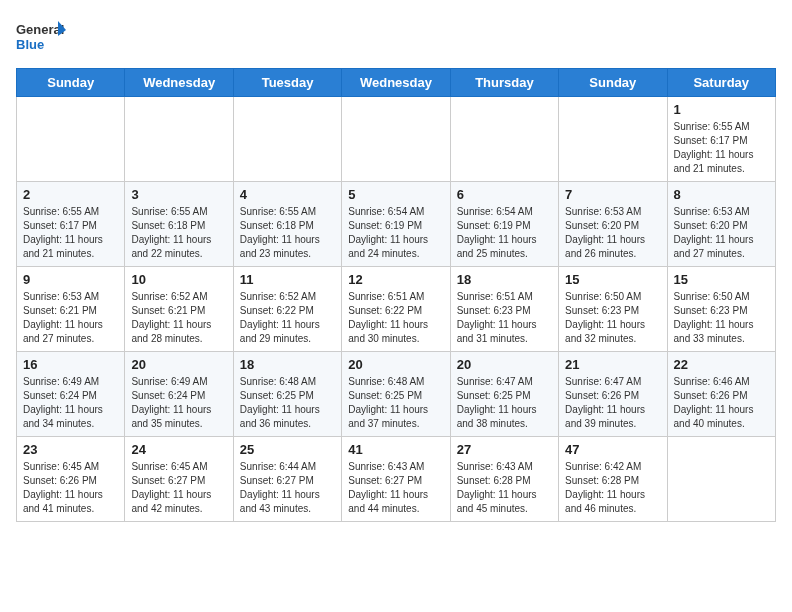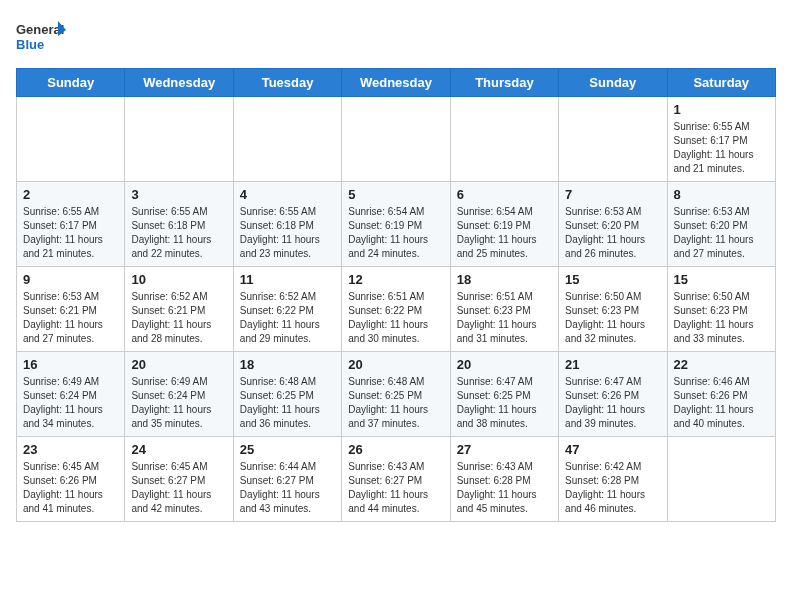--- a/index.html
+++ b/index.html
@@ -289,21 +289,21 @@
 and 42 minutes.</div>
         </td>
         <td>
           <div class="day-number">25</div>
           <div class="day-info" style="white-space: pre-line;">Sunrise: 6:44 AM
 Sunset: 6:27 PM
 Daylight: 11 hours
 and 43 minutes.</div>
         </td>
         <td>
-          <div class="day-number">26</div>
+          <div class="day-number">41</div>
           <div class="day-info" style="white-space: pre-line;">Sunrise: 6:43 AM
 Sunset: 6:27 PM
 Daylight: 11 hours
 and 44 minutes.</div>
         </td>
         <td>
           <div class="day-number">27</div>
           <div class="day-info" style="white-space: pre-line;">Sunrise: 6:43 AM
 Sunset: 6:28 PM
 Daylight: 11 hours

